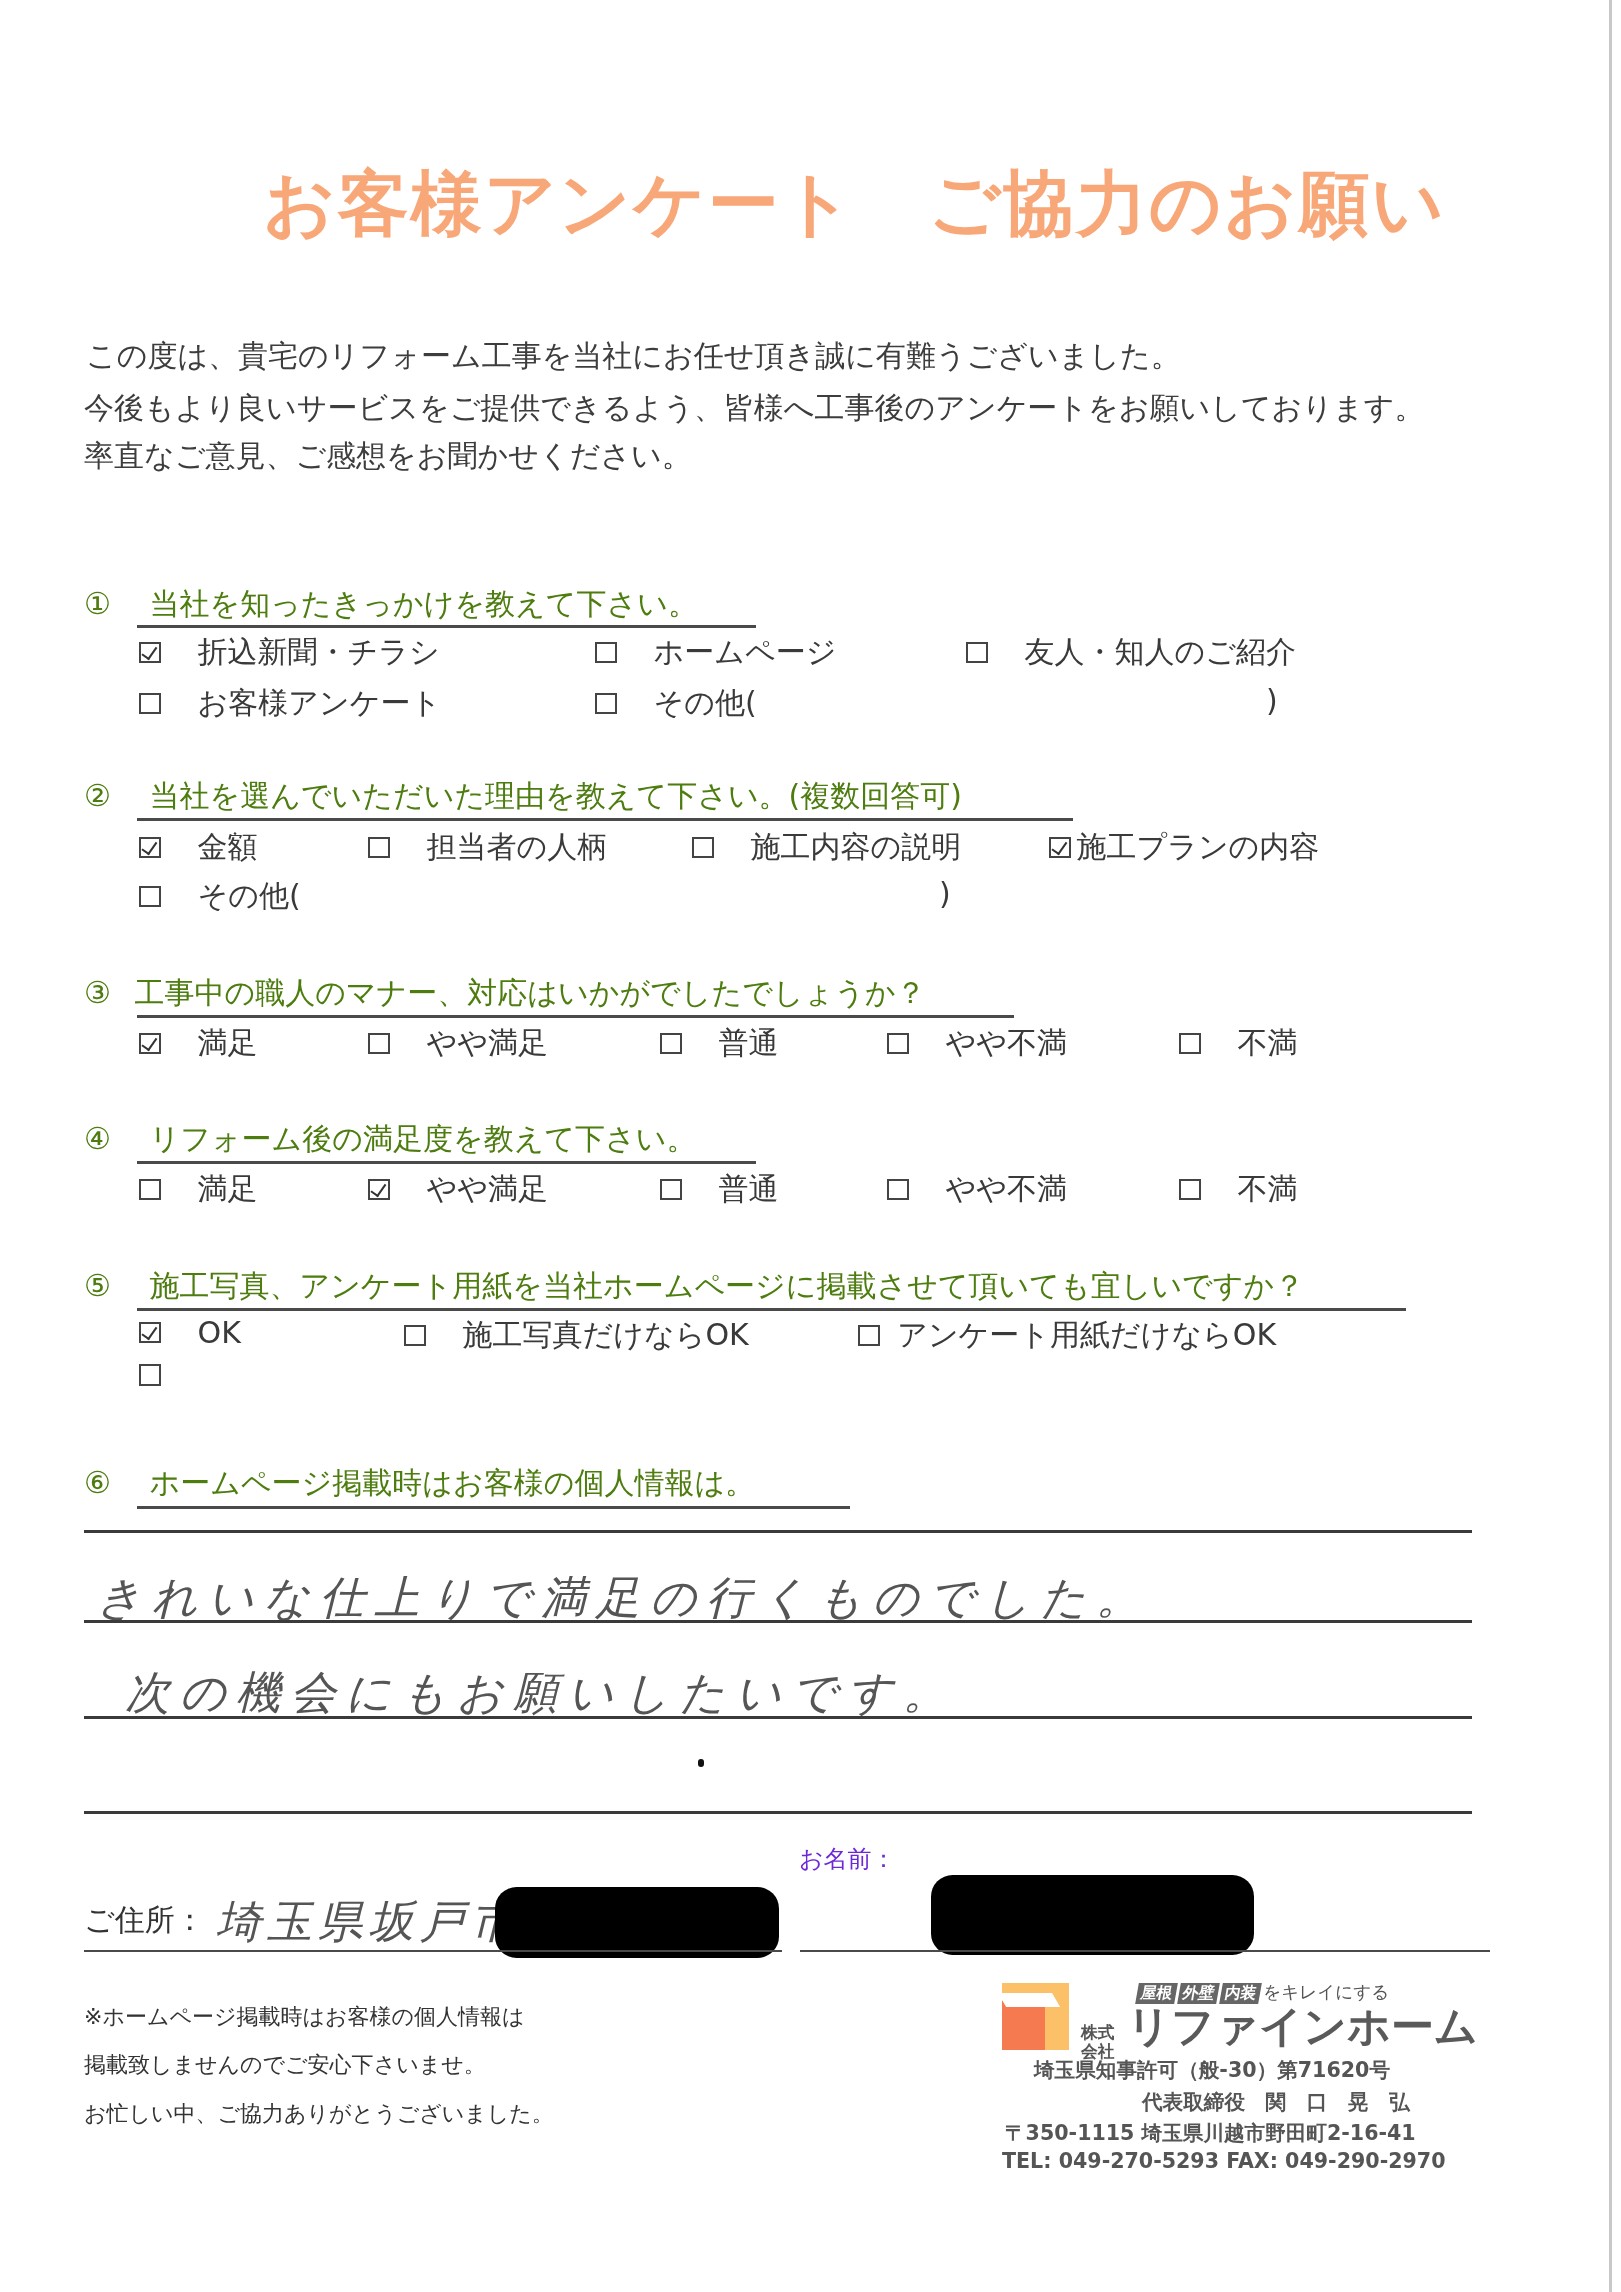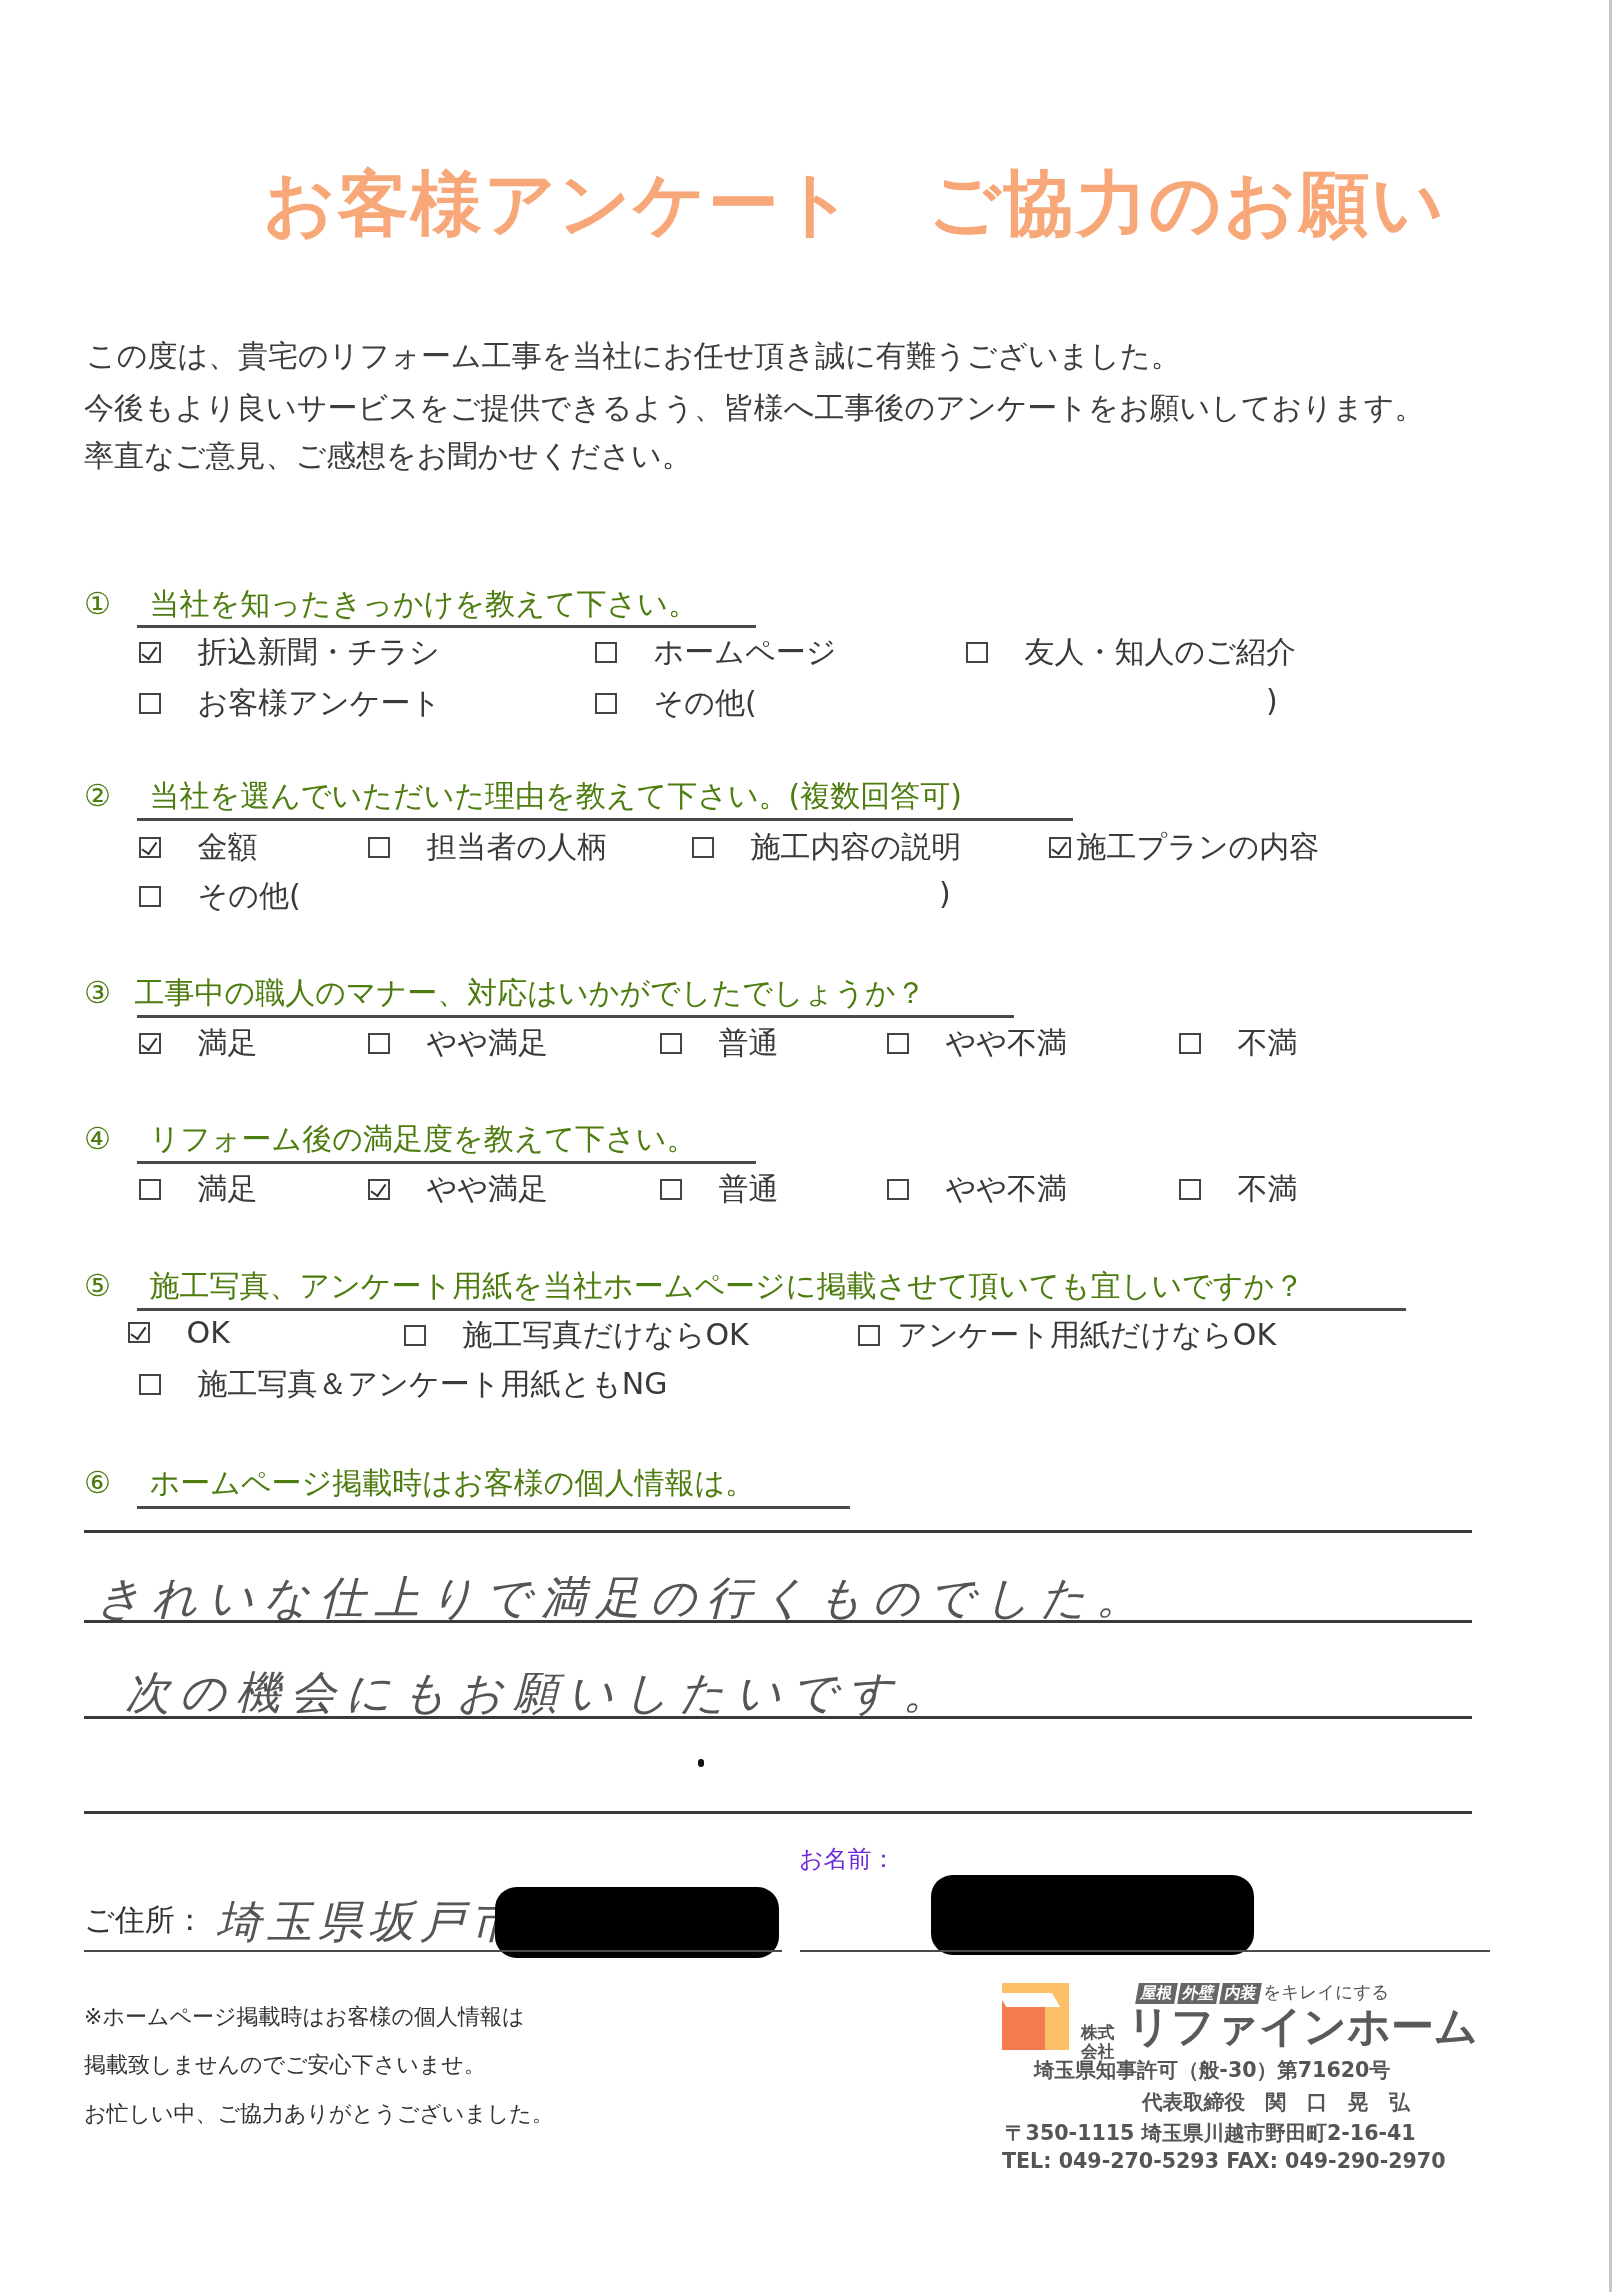--- a/index.html
+++ b/index.html
@@ -140,35 +140,34 @@
 <div class="abs opt" style="left:1179px;top:1169px;">
     <span class="cb"></span>
     <span>不満</span>
   </div>
 
 <div class="abs q-head" style="left:84px;top:1266px;">
   <span class="q-num">⑤</span>
   <span style="margin-left:29px;">施工写真、アンケート用紙を当社ホームページに掲載させて頂いても宜しいですか？</span>
 </div>
 <div class="underline" style="left:137px;top:1308px;width:1269px;"></div>
-<div class="abs opt" style="left:128px;top:1315px;">
+<div class="abs opt" style="left:139px;top:1315px;">
     <span class="cb checked"></span>
     <span>OK</span>
   </div>
 <div class="abs opt" style="left:372px;top:1315px;padding-left:32px;">
     <span class="cb"></span>
     <span>施工写真だけならOK</span>
   </div>
 <div class="abs opt" style="left:858px;top:1315px;">
     <span class="cb" style="margin-right:17.6px;"></span>
     <span>アンケート用紙だけならOK</span>
   </div>
 <div class="abs opt" style="left:139px;top:1364px;">
     <span class="cb"></span>
-    <span>施工写真＆アンケート用紙ともNG</span>
   </div>
 
 <div class="abs q-head" style="left:84px;top:1463px;">
   <span class="q-num">⑥</span>
   <span style="margin-left:29px;">ホームページ掲載時はお客様の個人情報は。</span>
 </div>
 <div class="underline" style="left:137px;top:1506px;width:713px;"></div>
 
 <div class="rule" style="top:1530px;"></div>
 <div class="abs hand" style="left:96px;top:1568px;">きれいな仕上りで満足の行くものでした。</div>

